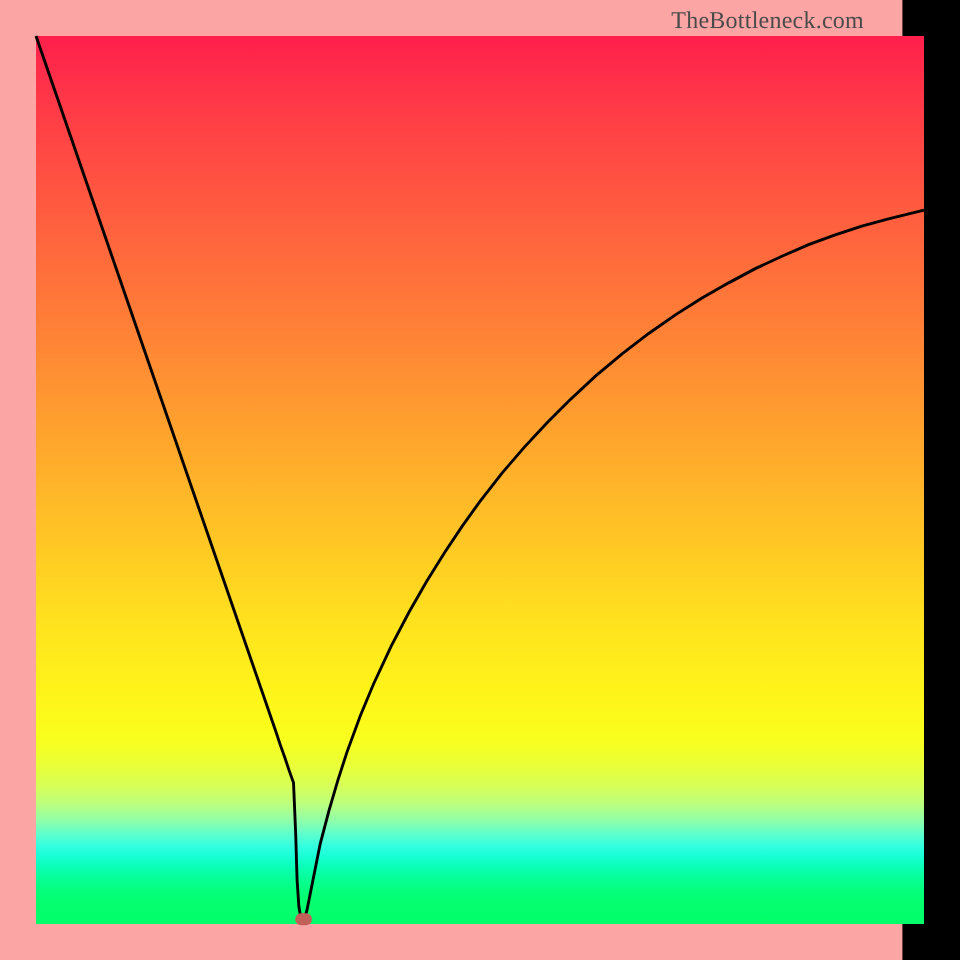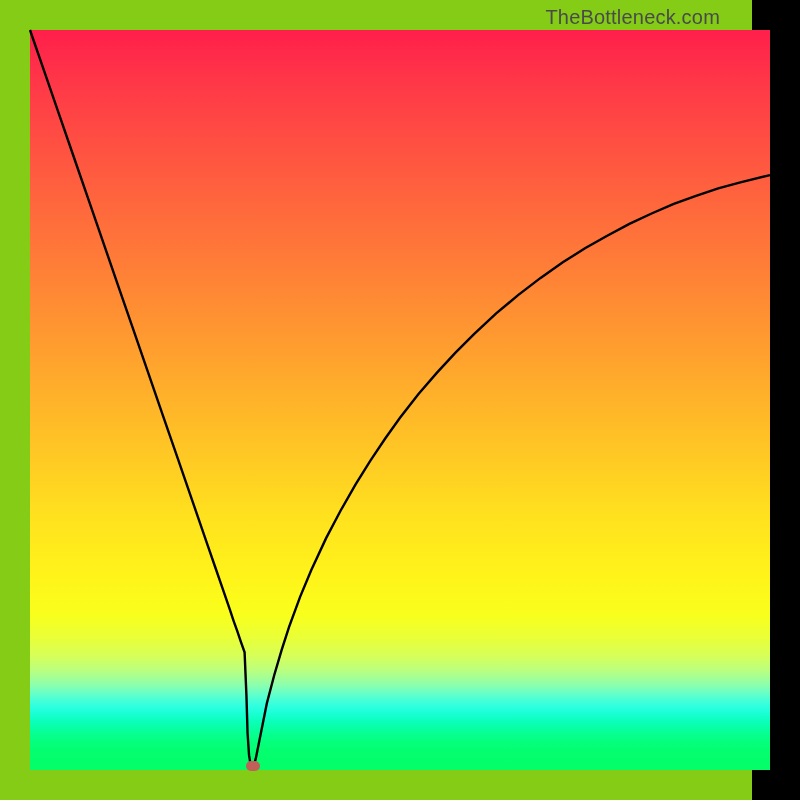--- a/index.html
+++ b/index.html
@@ -8,21 +8,22 @@
     width: 800px;
     height: 800px;
     overflow: hidden;
     background: #000;
     font-family: Arial, Helvetica, sans-serif;
   }
   .frame {
     position: relative;
     width: 752px;
     height: 800px;
-    background: #84cc16;
+    background: #fca5a5;
+    font-family: Liberation Serif, serif;
   }
   .plot-area {
     position: absolute;
     left: 30px;
     top: 30px;
     width: 740px;
     height: 740px;
     background: linear-gradient(
       to bottom,
       #ff1f4b 0%,

